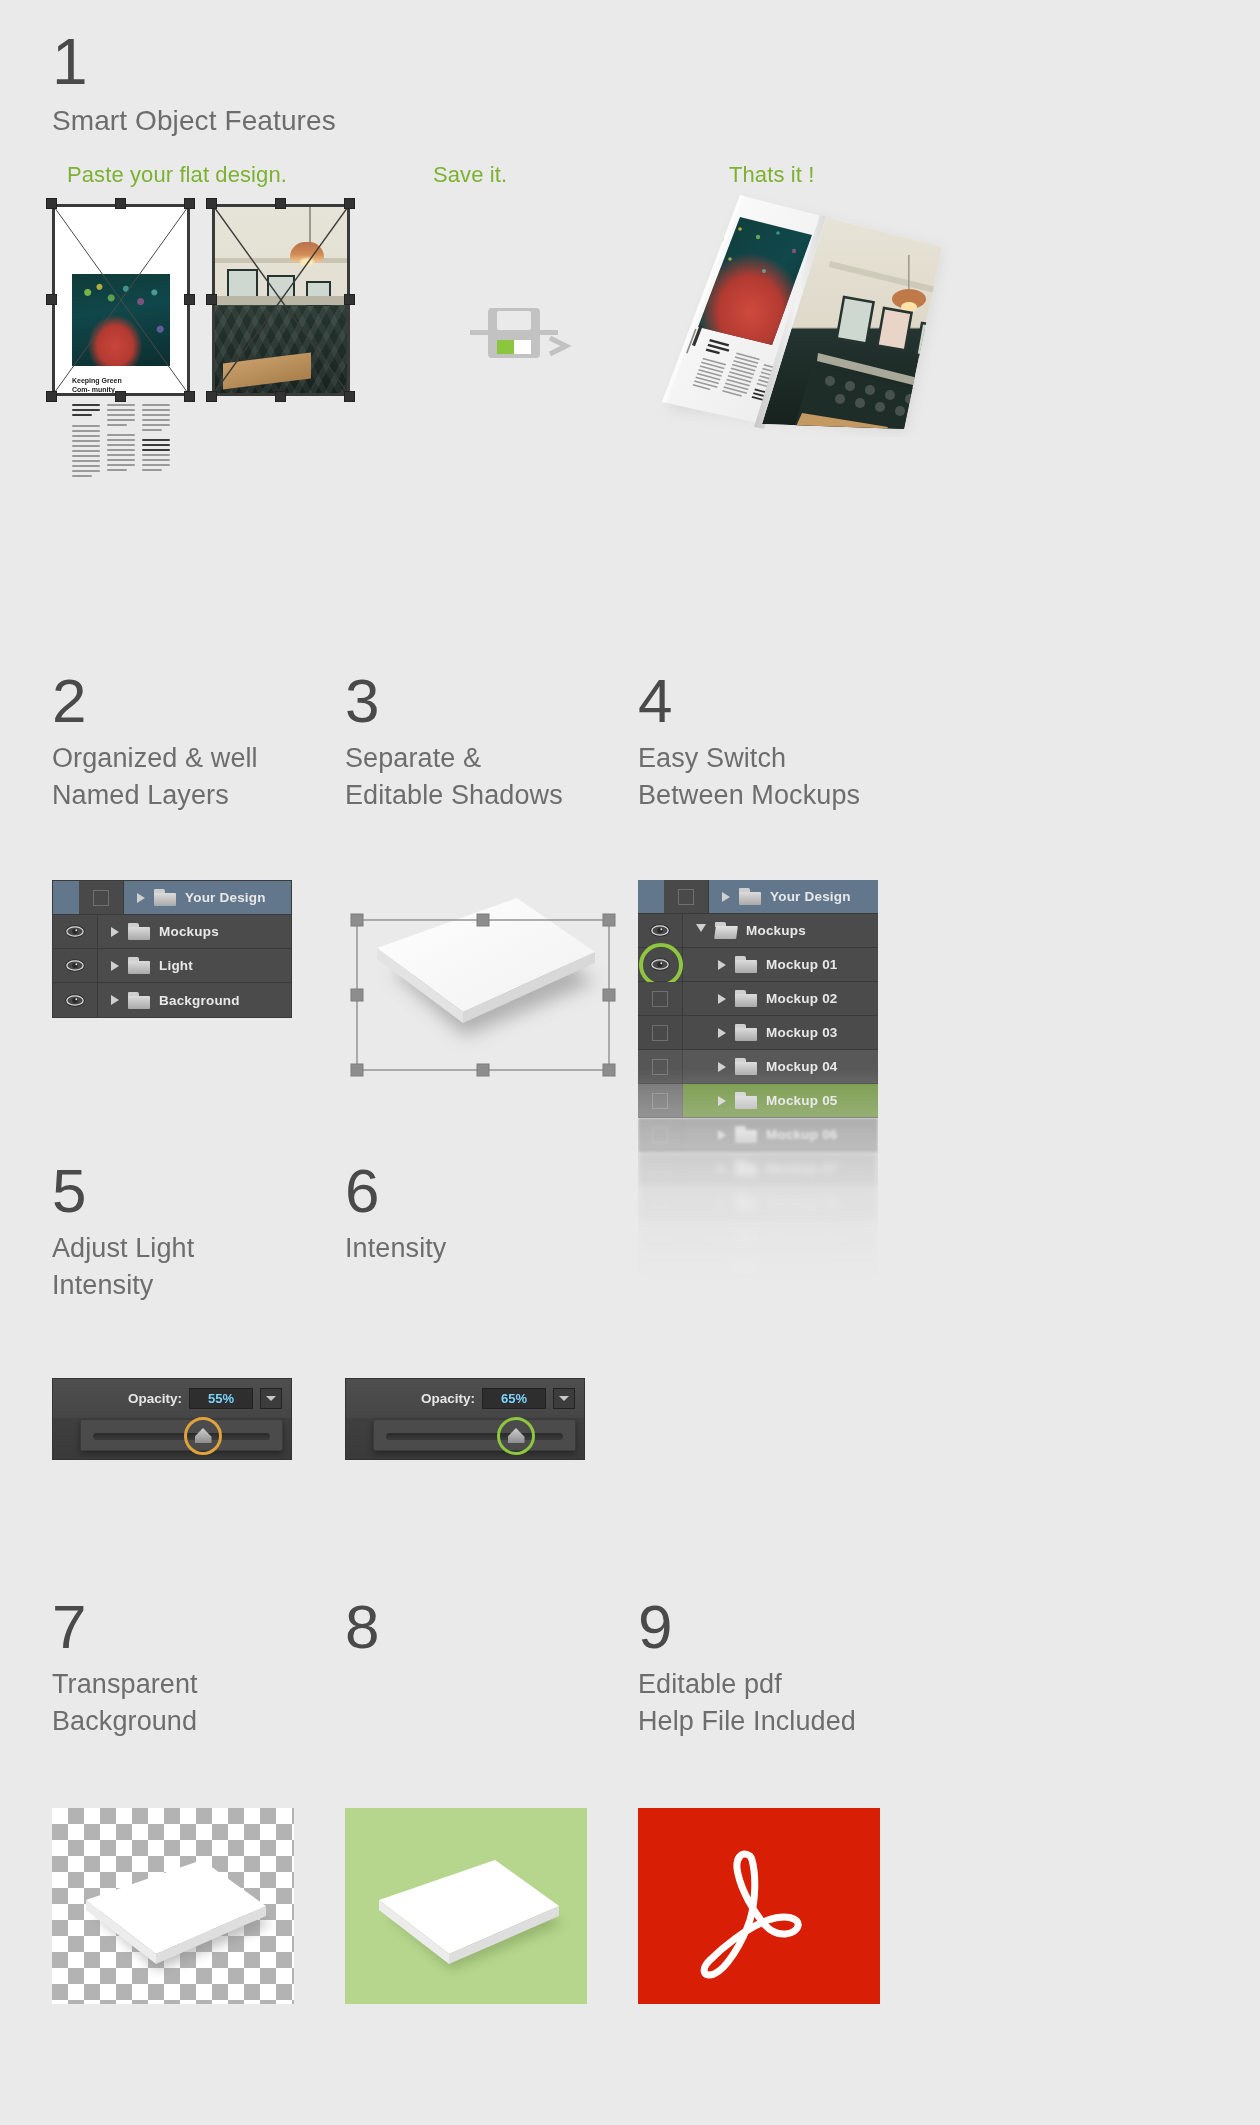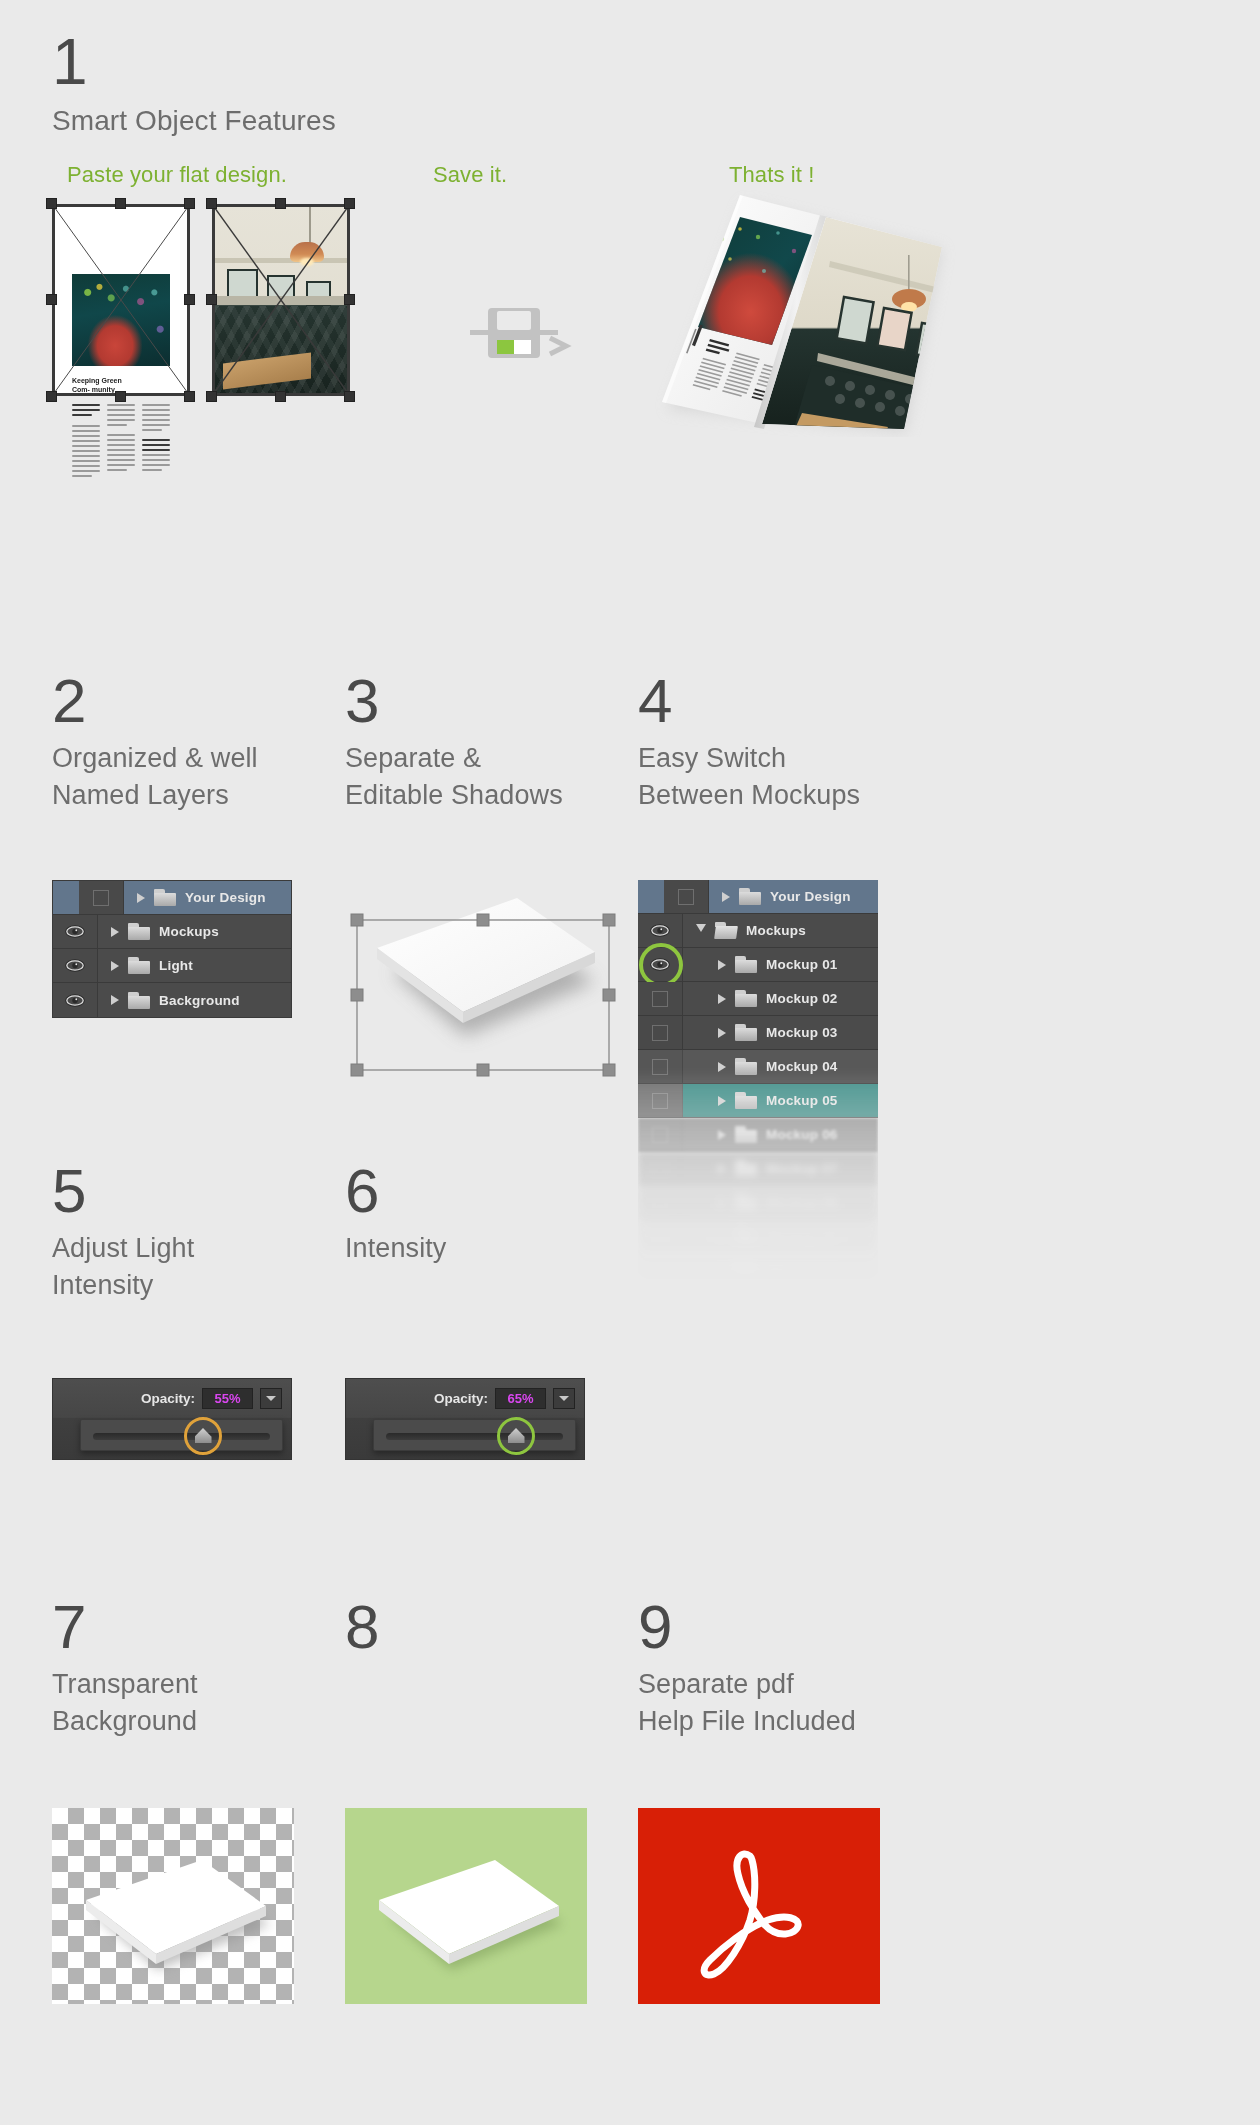--- a/index.html
+++ b/index.html
@@ -180,22 +180,22 @@
 
   
   .opa-panel {
     position: absolute; width: 240px; height: 82px;
     background: linear-gradient(180deg,#4e4e4e 0%, #464646 48%, #3f3f3f 49%, #3a3a3a 100%);
     border: 1px solid #343434;
   }
   .opa-top { position: relative; height: 38px; display: flex; align-items: center; justify-content: flex-end; padding-right: 9px; gap: 7px; }
   .opa-text { font-size: 13.5px; color: #e6e6e6; font-weight: 700; }
   .opa-field {
-    width: 51px; height: 21px; background: #2e2e2e; border: 1px solid #222;
-    color: #d946ef; font-size: 13px; font-weight: 700;
+    width: 64px; height: 21px; background: #2e2e2e; border: 1px solid #222;
+    color: #7dd3fc; font-size: 13px; font-weight: 700;
     display: flex; align-items: center; justify-content: center;
   }
   .opa-drop {
     width: 22px; height: 21px; background: #3c3c3c; border: 1px solid #222;
     display: flex; align-items: center; justify-content: center;
   }
   .opa-drop i { width: 0; height: 0; border-left: 5px solid transparent; border-right: 5px solid transparent; border-top: 5px solid #c8c8c8; }
   .opa-slider {
     position: absolute; left: 27px; right: 8px; top: 40px; height: 32px;
     background: #4b4b4b; border: 1px solid #3b3b3b; border-radius: 2px;
@@ -737,21 +737,21 @@
         </div>
         <div class="ps-body indent">
           <span class="tri"></span>
           <span class="folder">
             <b></b>
             <i></i>
           </span>
           <span class="ps-label">Mockup 04</span>
         </div>
       </div>
-      <div class="ps-row" style="opacity: 0.74; filter: blur(0.6px); background: #0f766e;">
+      <div class="ps-row" style="opacity: 0.74; filter: blur(0.6px); background: #4d7c0f;">
         <div class="ps-eye-cell">
           <span class="box-empty"></span>
         </div>
         <div class="ps-body indent">
           <span class="tri"></span>
           <span class="folder">
             <b></b>
             <i></i>
           </span>
           <span class="ps-label">Mockup 05</span>
@@ -907,21 +907,21 @@
       <path d="M44 108 L156 74 L218 116 L106 162 Z" fill="#6f8f4e" opacity=".45" filter="url(#psh8)"></path>
       <path d="M34 92 L150 52 L214 98 L104 146 Z" fill="#ffffff"></path>
       <path d="M34 92 L104 146 L104 156 L34 102 Z" fill="#ececec"></path>
       <path d="M104 146 L214 98 L214 108 L104 156 Z" fill="#dedede"></path>
     </svg>
   </div>
 
   <div class="abs" style="left:638px; top:1598px; width:330px;">
     <div class="step-num">9</div>
     <div class="step-title">
-      <div>Separate pdf</div>
+      <div>Editable pdf</div>
       <div>Help File Included</div>
     </div>
   </div>
 
   <div class="card pdfbg" style="left:638px; top:1808px;">
     <svg width="242" height="196" viewBox="0 0 242 196" style="display:block">
       <g fill="none" stroke="#ffffff" stroke-width="7" stroke-linecap="round" stroke-linejoin="round">
         <path d="M112 48
                  C 104 42, 96 50, 100 66
                  C 104 84, 116 104, 126 116

